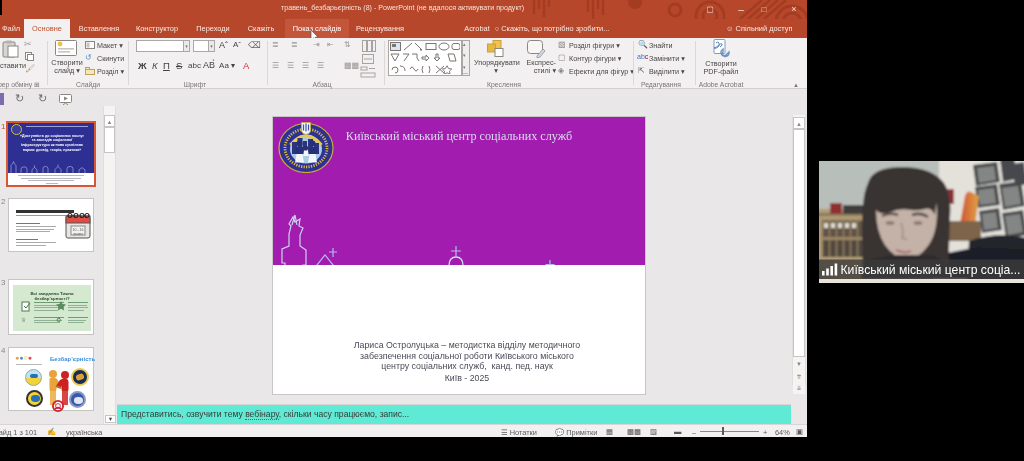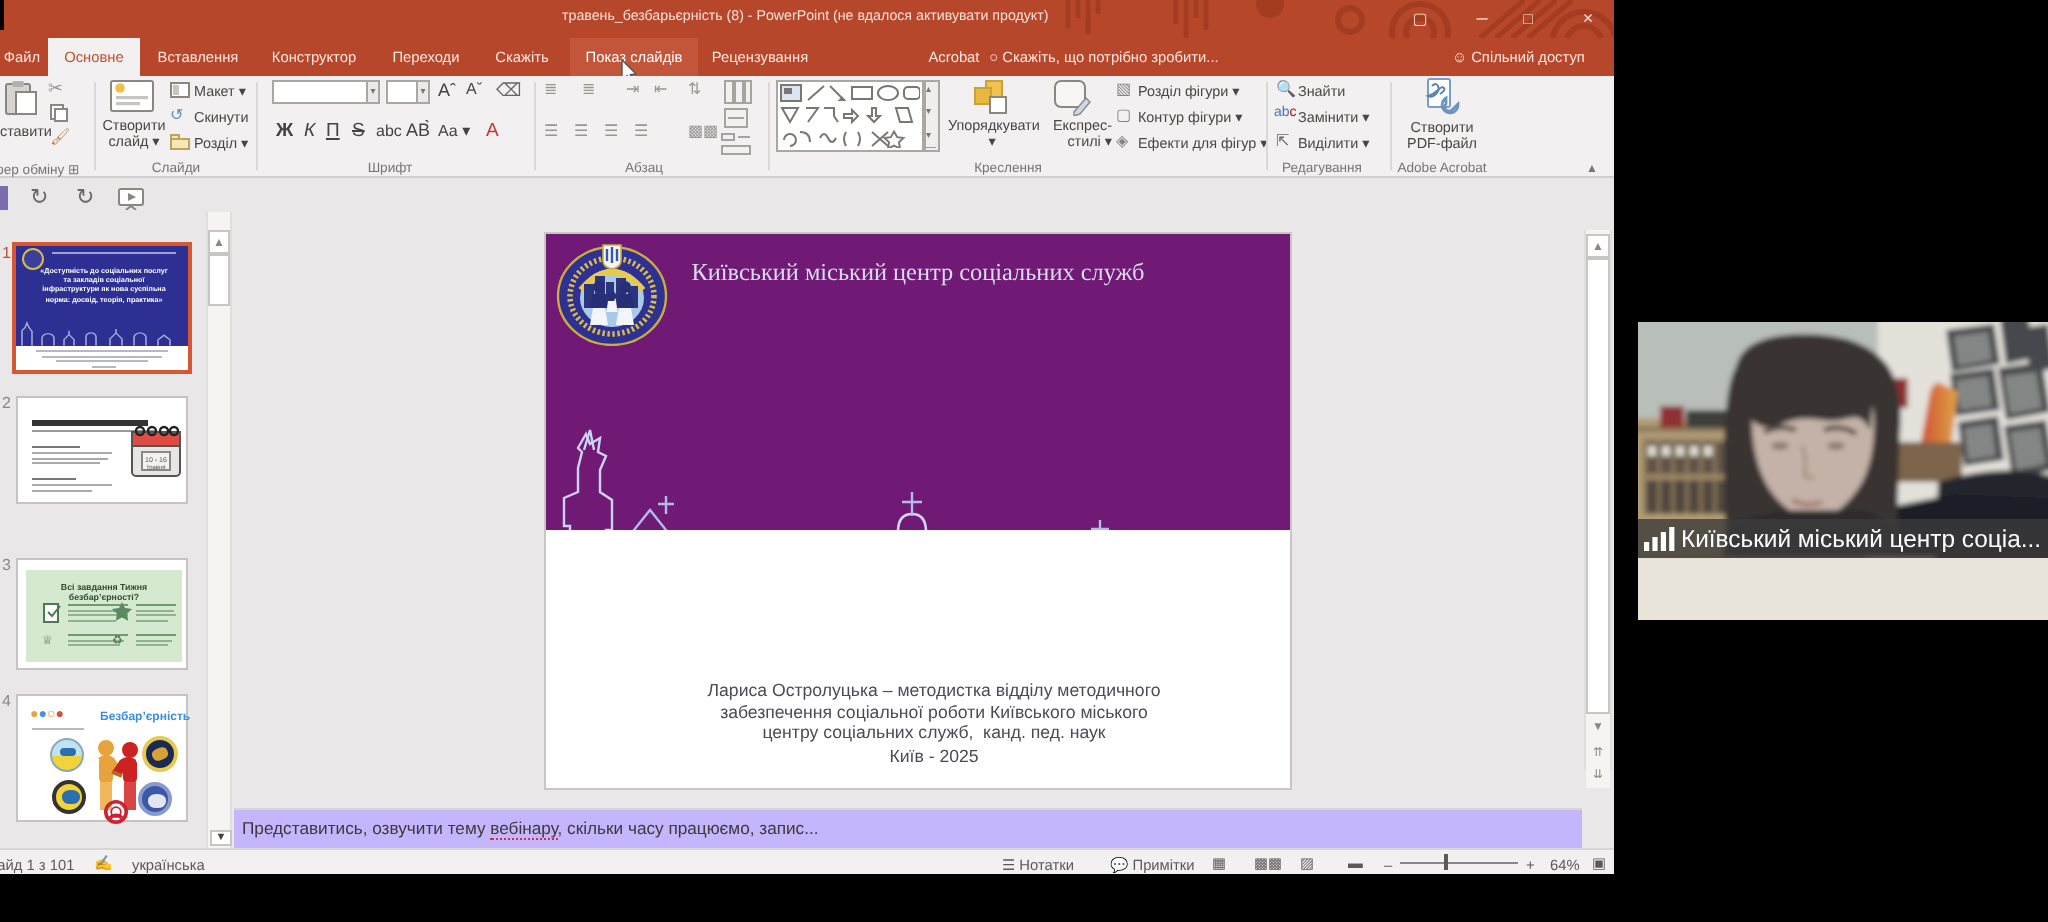--- a/index.html
+++ b/index.html
@@ -25,25 +25,25 @@
   
   #work { position:absolute; left:0; top:89px; width:807px; height:335px; background:#e9e7e8; }
   
   .thumbnum { position:absolute; font-size:8px; color:#8a8886; }
   .thumb { position:absolute; background:#fff; border:1px solid #c6c4c3; }
   
   .sbar { position:absolute; background:#f5f4f3; border-left:1px solid #e0dedd; border-right:1px solid #e0dedd; }
   .sbtn { position:absolute; background:#f5f4f3; color:#8a8886; font-size:6px; text-align:center; }
   .sthumb { position:absolute; background:#ffffff; border:1px solid #c8c6c5; }
   
-  #notesbar { position:absolute; left:117px; top:404px; width:674px; height:20px; background:#c4b5fd; border-top:1px solid #d8d5d4;padding-left:17px; }
+  #notesbar { position:absolute; left:117px; top:404px; width:674px; height:20px; background:#5eead4; border-top:1px solid #d8d5d4;padding-left:17px; }
   #statusbar { position:absolute; left:0; top:424px; width:807px; height:13px; background:#f2f0f1; border-top:1px solid #d8d5d4; font-size:7.4px; color:#5c5a58; }
   
   #slide { position:absolute; left:273px; top:28px; width:372px; height:277px; background:#fff; box-shadow:0 0 0 1px #c9c7c6; }
-  #slideblue { position:absolute; left:0; top:0; width:372px; height:148px; background:#701a75; overflow:hidden; }
+  #slideblue { position:absolute; left:0; top:0; width:372px; height:148px; background:#a21caf; overflow:hidden; }
 </style>
 </head>
 <body>
   <div id="ppt">
     <div id="titlebar">
       <div class="abs" style="left:0;top:0;width:2px;height:15px;background:#000;"></div>
       <svg class="abs" style="left:530px;top:0" width="277" height="19" viewBox="0 0 277 19">
         <g fill="none" stroke="#a03b20" stroke-width="3" opacity="0.85">
           <circle cx="145" cy="10" r="6"></circle>
           <circle cx="180" cy="16" r="14"></circle>
@@ -483,21 +483,21 @@
       <div class="abs" style="left:674px;top:2px;">▬</div>
       <div class="abs" style="left:692px;top:3px;">–</div>
       <div class="abs" style="left:700px;top:6px;width:59px;height:1px;background:#8a8886;"></div>
       <div class="abs" style="left:722px;top:2px;width:2px;height:8px;background:#5c5a58;"></div>
       <div class="abs" style="left:763px;top:3px;">+</div>
       <div class="abs" style="left:775px;top:3px;">64%</div>
       <div class="abs" style="left:796px;top:2px;">▣</div>
     </div>
   </div>
 
-  <div id="cam" class="abs" style="left:819px;top:161px;width:205px;height:149px;background:#e9e4da;overflow:hidden;">
+  <div id="cam" class="abs" style="left:819px;top:161px;width:205px;height:122px;background:#e9e4da;overflow:hidden;">
     <svg width="205" height="118" viewBox="0 0 205 118">
       <defs>
         <filter id="blur1" x="-10%" y="-10%" width="120%" height="120%">
           <feGaussianBlur stdDeviation="1.3"></feGaussianBlur>
         </filter>
       <linearGradient id="redobj" x1="0" y1="0" x2="1" y2="0">
           <stop offset="0" stop-color="#d4491f"></stop>
           <stop offset="1" stop-color="#e8a23c"></stop>
         </linearGradient>
       </defs>

